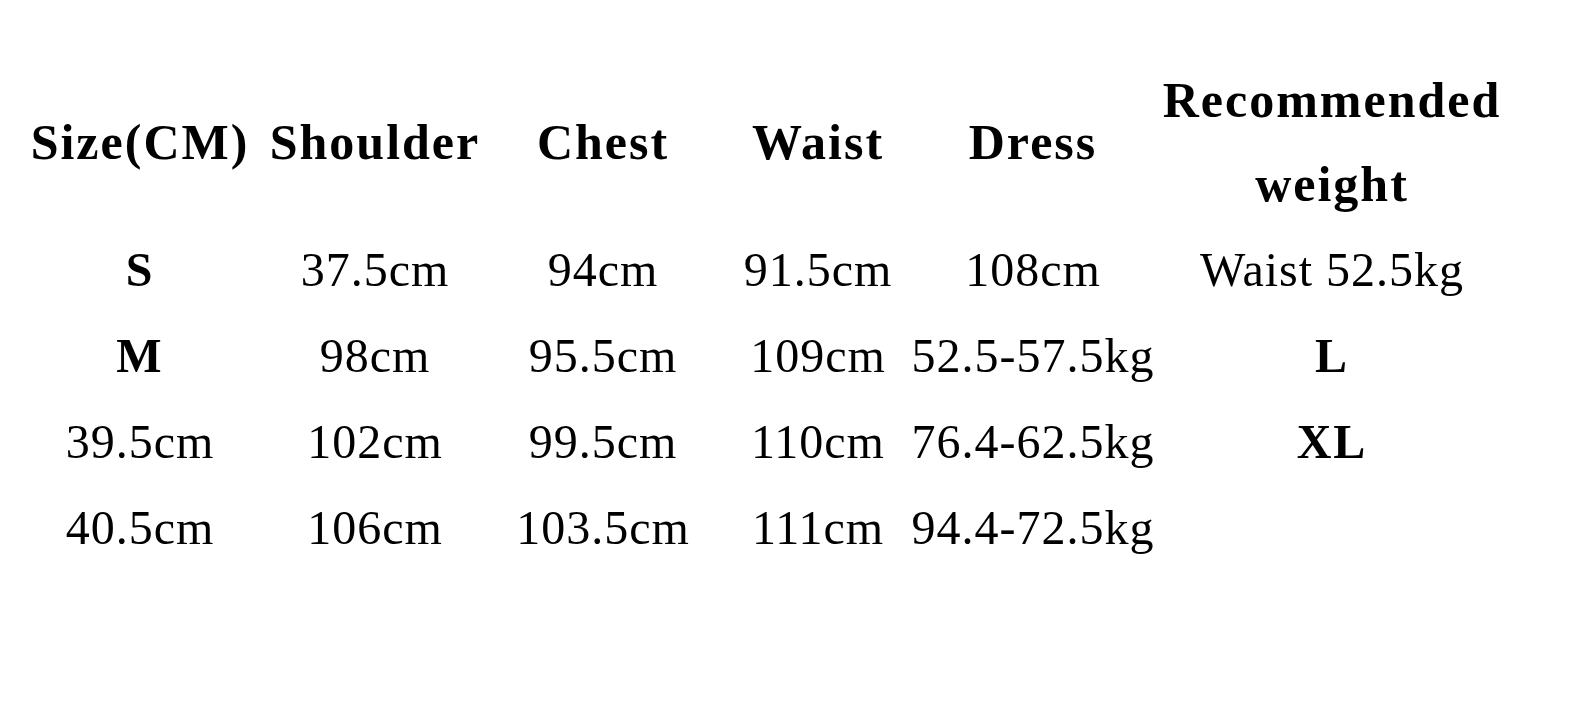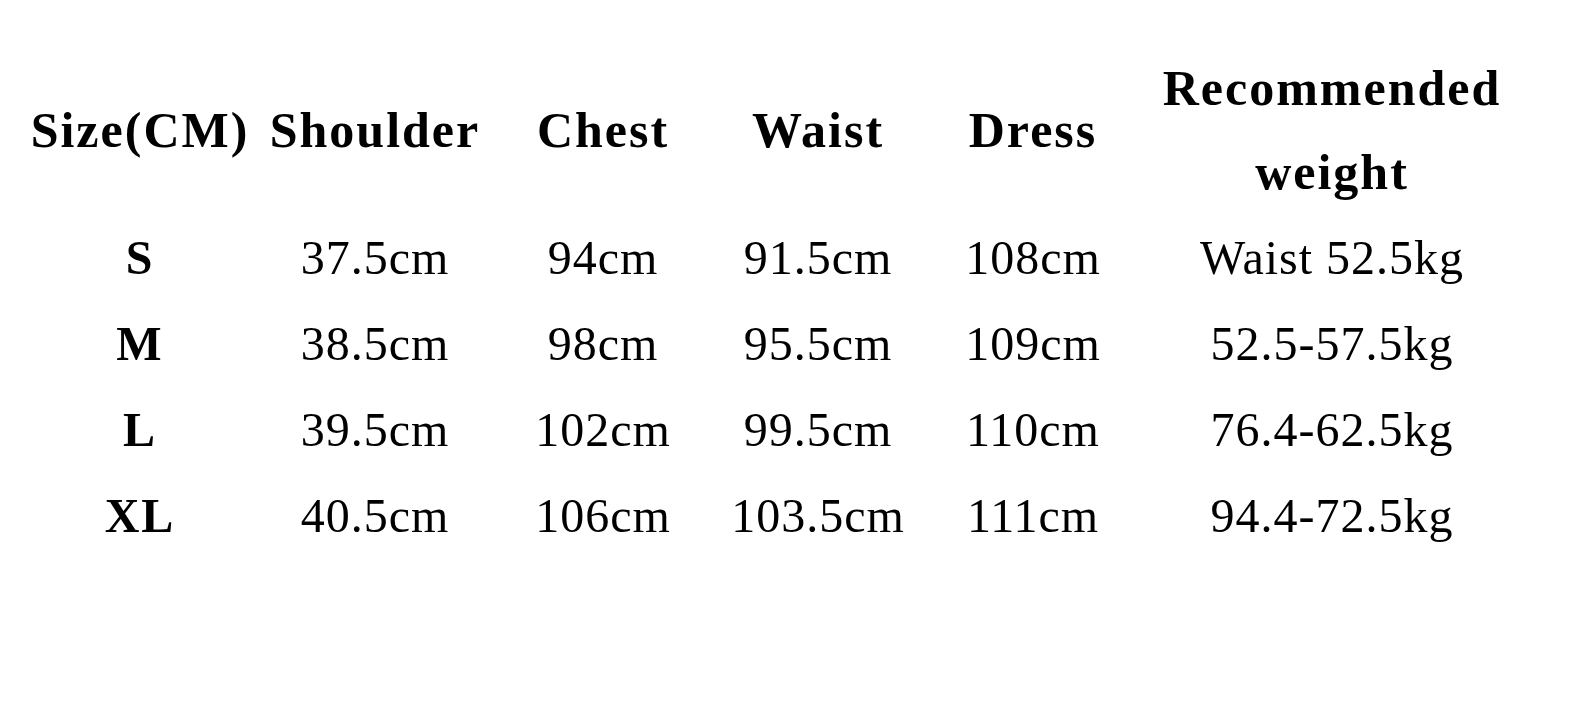--- a/index.html
+++ b/index.html
@@ -11,21 +11,21 @@
     height: 702px;
     position: relative;
     background: #ffffff;
     color: #000000;
     font-family: "Liberation Serif", "DejaVu Serif", serif;
     overflow: hidden;
   }
   .size-table {
     position: absolute;
     left: 0;
-    top: 46px;
+    top: 58px;
     display: grid;
     grid-template-columns: 280px 190px 266px 164px 266px 332px;
     grid-template-rows: 168px 86px 86px 86px 86px;
   }
   .cell {
     display: flex;
     align-items: center;
     justify-content: center;
     white-space: nowrap;
     font-size: 48px;
@@ -77,21 +77,20 @@
   </div>
 
   <div class="cell size-label">S</div>
   <div class="cell">37.5cm</div>
   <div class="cell">94cm</div>
   <div class="cell">91.5cm</div>
   <div class="cell">108cm</div>
   <div class="cell">Waist 52.5kg</div>
 
   <div class="cell size-label">M</div>
-  <div class="cell">38.5cm</div>
   <div class="cell">98cm</div>
   <div class="cell">95.5cm</div>
   <div class="cell">109cm</div>
   <div class="cell">52.5-57.5kg</div>
 
   <div class="cell size-label">L</div>
   <div class="cell">39.5cm</div>
   <div class="cell">102cm</div>
   <div class="cell">99.5cm</div>
   <div class="cell">110cm</div>

